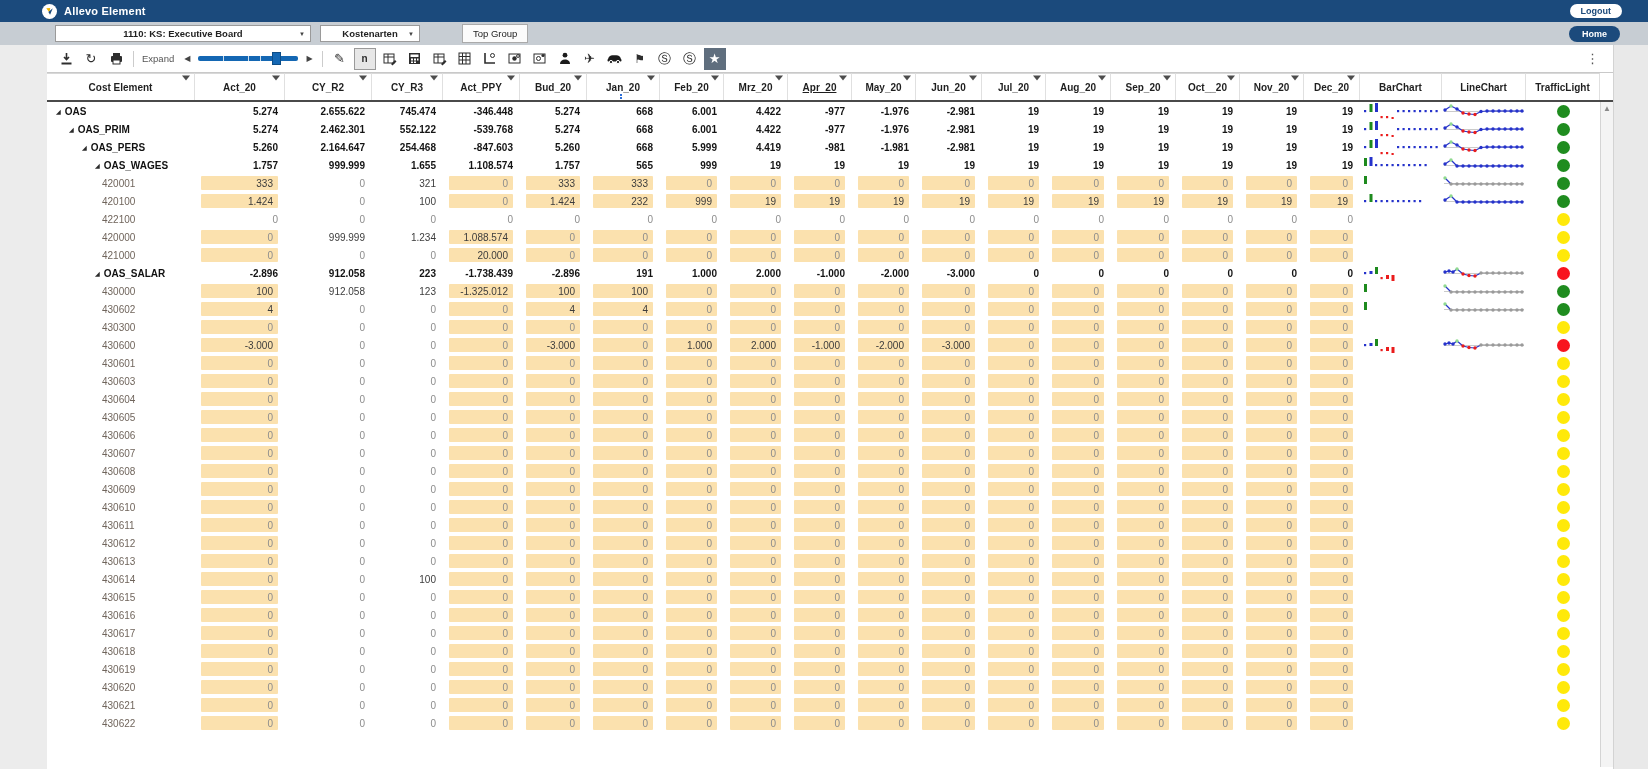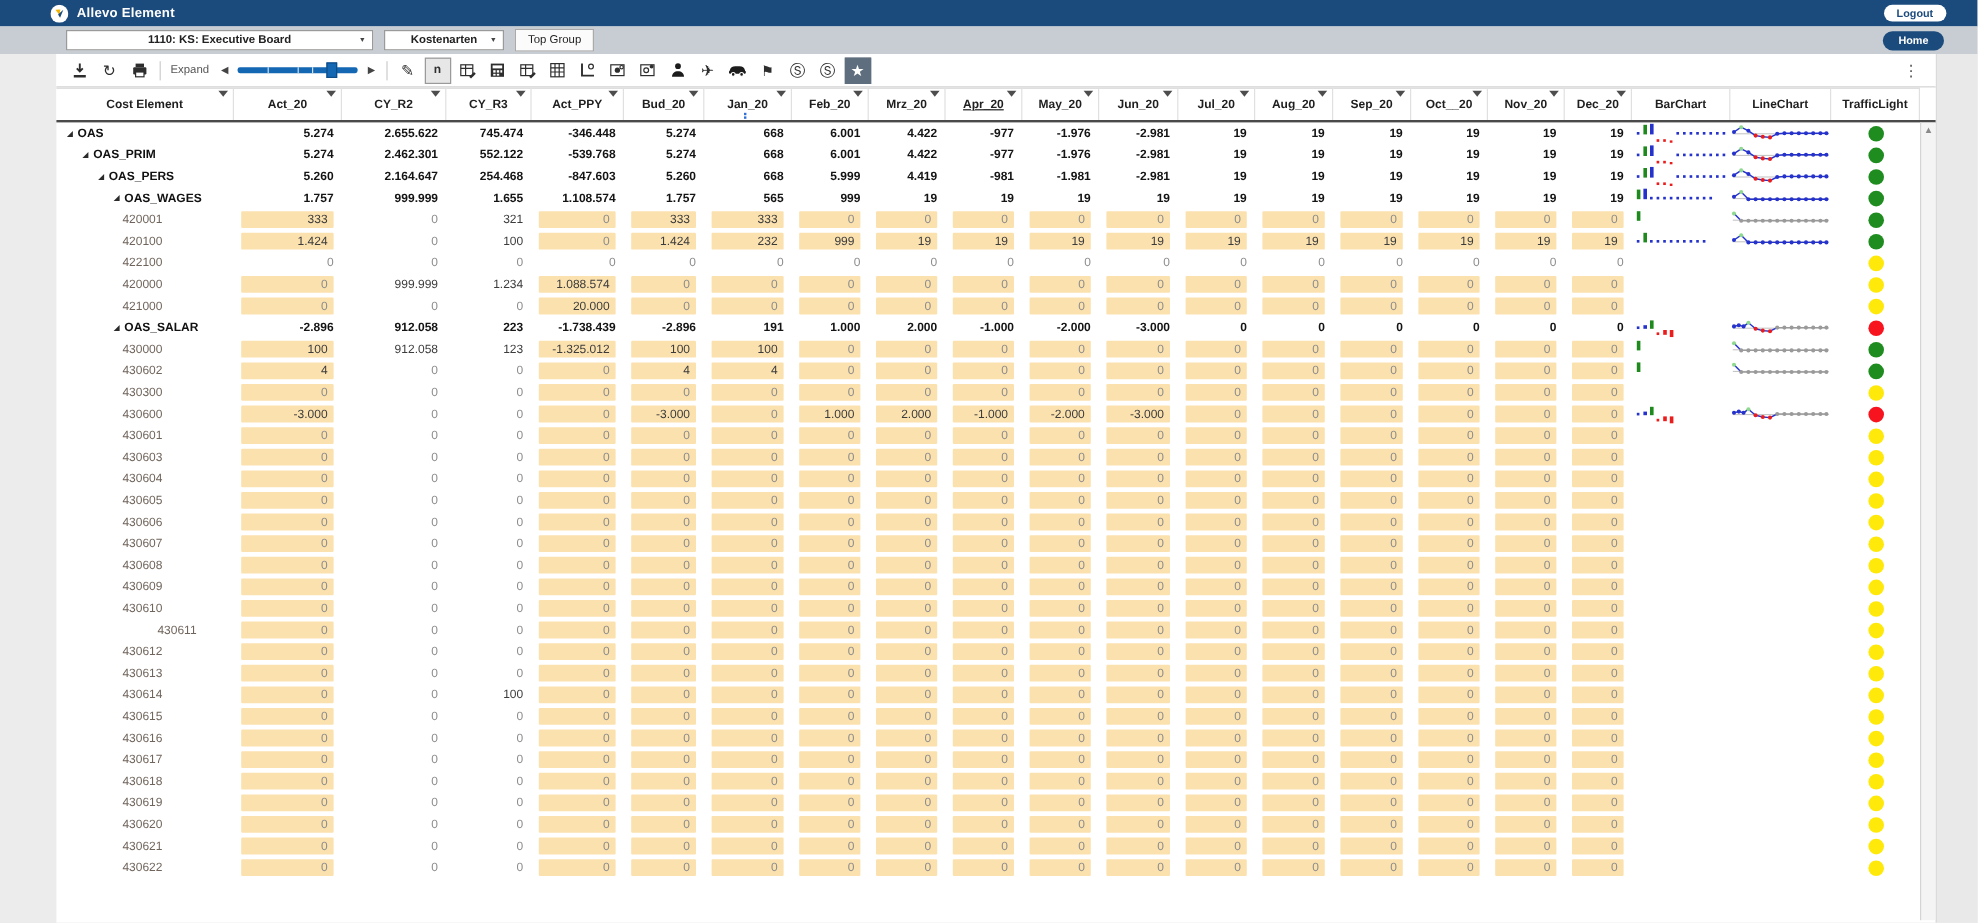--- a/index.html
+++ b/index.html
@@ -10,21 +10,21 @@
   .logo { width:15px; height:15px; flex:0 0 auto; }
   .app-title { color:#fff; font-weight:bold; font-size:11px; margin-left:7px; letter-spacing:.2px; }
   .logout-btn { margin-left:auto; margin-right:14px; background:#fff; color:#1b4a7c; border:none;
                 border-radius:9px; font-size:9px; font-weight:bold; padding:2px 11px; cursor:pointer; }
   .navbar { height:23px; background:#c7cdd3; display:flex; align-items:center; gap:9px; padding-left:55px; }
   .dd { background:#fff; border:1px solid #9a9a9a; height:17px; font-size:9.5px; color:#222;
         display:flex; align-items:center; justify-content:center; position:relative; font-weight:bold;text-align:center; }
   .dd-cc { width:256px; } .dd-view { width:100px; }
   .dd .arrow { position:absolute; right:5px; font-size:6px; color:#444; }
   .top-group-btn { height:19px; border:1px solid #aaa; background:#fbfbfb; font-size:9.5px; color:#222;
-                   padding:0 10px; cursor:pointer; }
+                   padding:0 10px; cursor:pointer;margin-left:33px; }
   .home-btn { margin-left:auto; margin-right:28px; background:#1b4a7c; color:#fff; border:none;
               border-radius:9px; font-size:9px; font-weight:bold; padding:3px 13px; cursor:pointer; }
   
   .content { display:flex; height:724px; }
   .gutter { width:47px; background:#ececec; }
   .main { width:1567px; background:#fff; border-right:1px solid #d3d3d3; }
   
   .toolbar { height:28px; border-bottom:1px solid #c9c9c9; display:flex; align-items:center;
              gap:3px; padding:0 8px; background:#fff; }
   .tbtn { width:22px; height:22px; display:flex; align-items:center; justify-content:center;
@@ -2117,21 +2117,21 @@
             <div class="cell" style="width: 56px;">
               <span class="fill dim">0</span>
             </div>
             <div class="cell cell-center" style="width: 82px;"></div>
             <div class="cell cell-center" style="width: 84px;"></div>
             <div class="cell cell-center" style="width: 74px;">
               <span class="tl" style="background: rgb(255, 233, 10);"></span>
             </div>
           </div>
           <div class="row">
-            <div class="cell cost" style="width: 148px; padding-left: 55px; justify-content: center;">
+            <div class="cell cost" style="width: 148px; padding-left: 55px;">
               <span class="lbl-leaf">430611</span>
             </div>
             <div class="cell" style="width: 90px;">
               <span class="fill dim">0</span>
             </div>
             <div class="cell" style="width: 87px;">
               <span class="dim">0</span>
             </div>
             <div class="cell" style="width: 71px;">
               <span class="dim">0</span>

